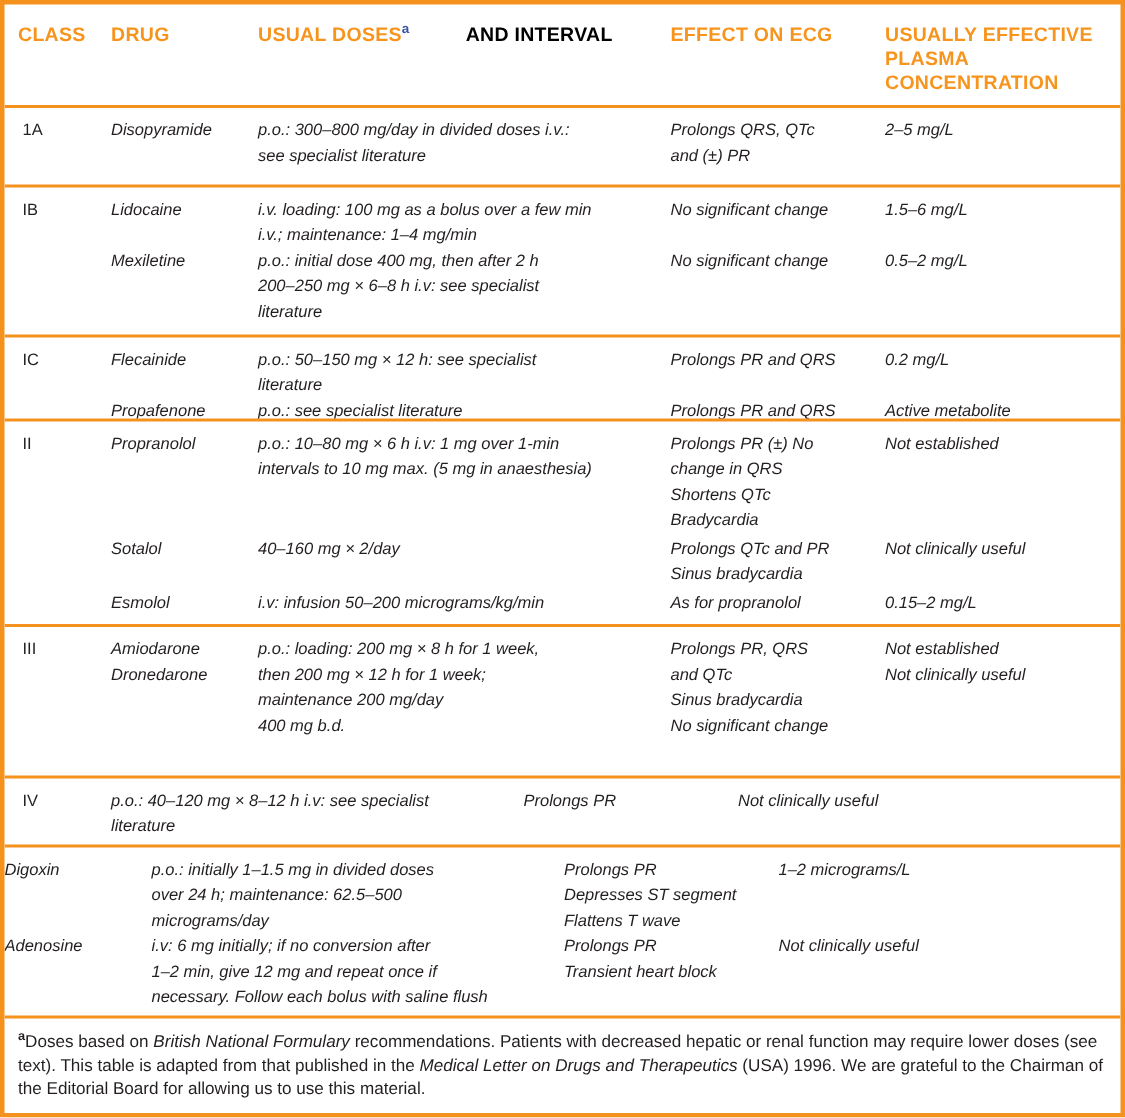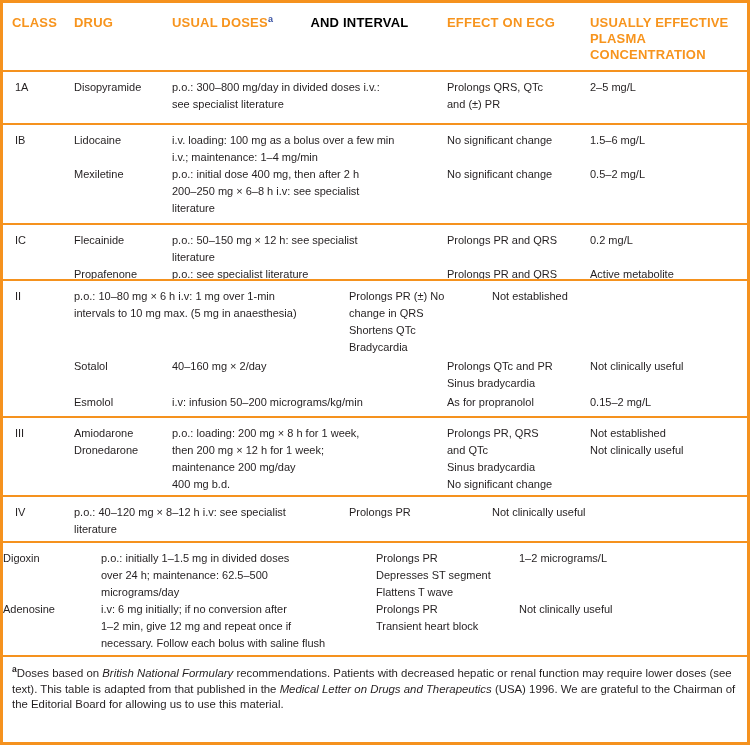--- a/index.html
+++ b/index.html
@@ -35,27 +35,27 @@
   .section{
     display:flex;
     border-bottom:2px solid #f5921e;
     padding-top:7px;
     font-size:11px;line-height:17px;
     overflow:hidden;
   }
   .section .c-class{padding-left:12px;}
   .rows{flex:1 1 auto;display:flex;flex-direction:column;}
   .row{display:flex;}
-  .cell{white-space:pre-line;padding-right:6px;}
+  .cell{white-space:pre-line;padding-right:6px;font-style:italic;}
   
   .s-1a{height:53px;}
   .s-ib{height:100px;}
   .s-ic{height:56px;}
   .s-ii{height:137px;}
-  .s-iii{height:79px;}
+  .s-iii{height:101px;}
   .s-iv{height:46px;}
   .s-other{height:114px;}
   .s-ii .row + .row{margin-top:2px;}
   
   .footnote{
     height:72px;
     padding:9px 9px 12px 9px;
     font-size:11.4px;line-height:15.5px;
   }
   .footnote sup{font-weight:bold;font-size:8.5px;vertical-align:super;line-height:0;}
@@ -126,20 +126,21 @@
         <div class="c-plasma cell">Active metabolite
 precludes establishment</div>
       </div>
     </div>
   </div>
 
   <div class="section s-ii">
     <div class="c-class">II</div>
     <div class="rows">
       <div class="row">
+        <div class="c-drug cell">Propranolol</div>
         <div class="c-dose cell">p.o.: 10–80 mg × 6 h i.v: 1 mg over 1-min
 intervals to 10 mg max. (5 mg in anaesthesia)</div>
         <div class="c-ecg cell">Prolongs PR (±) No
 change in QRS
 Shortens QTc
 Bradycardia</div>
         <div class="c-plasma cell">Not established</div>
       </div>
       <div class="row">
         <div class="c-drug cell">Sotalol</div>

